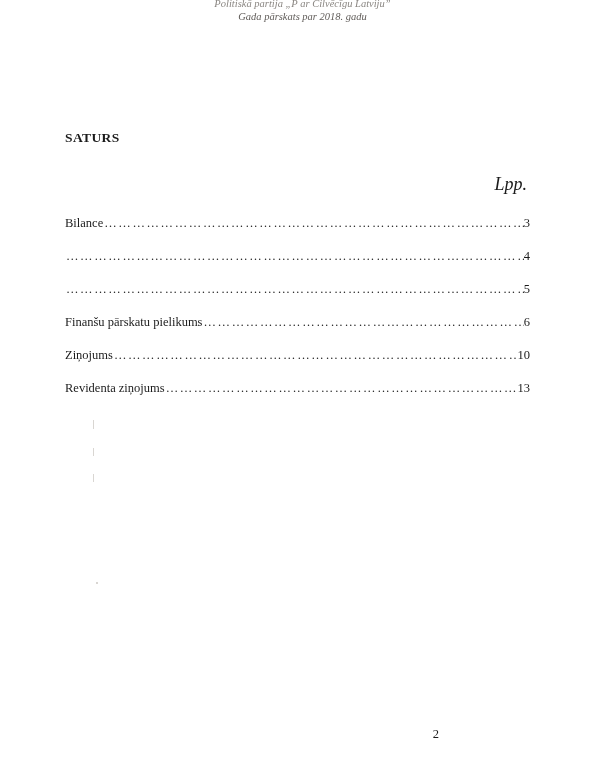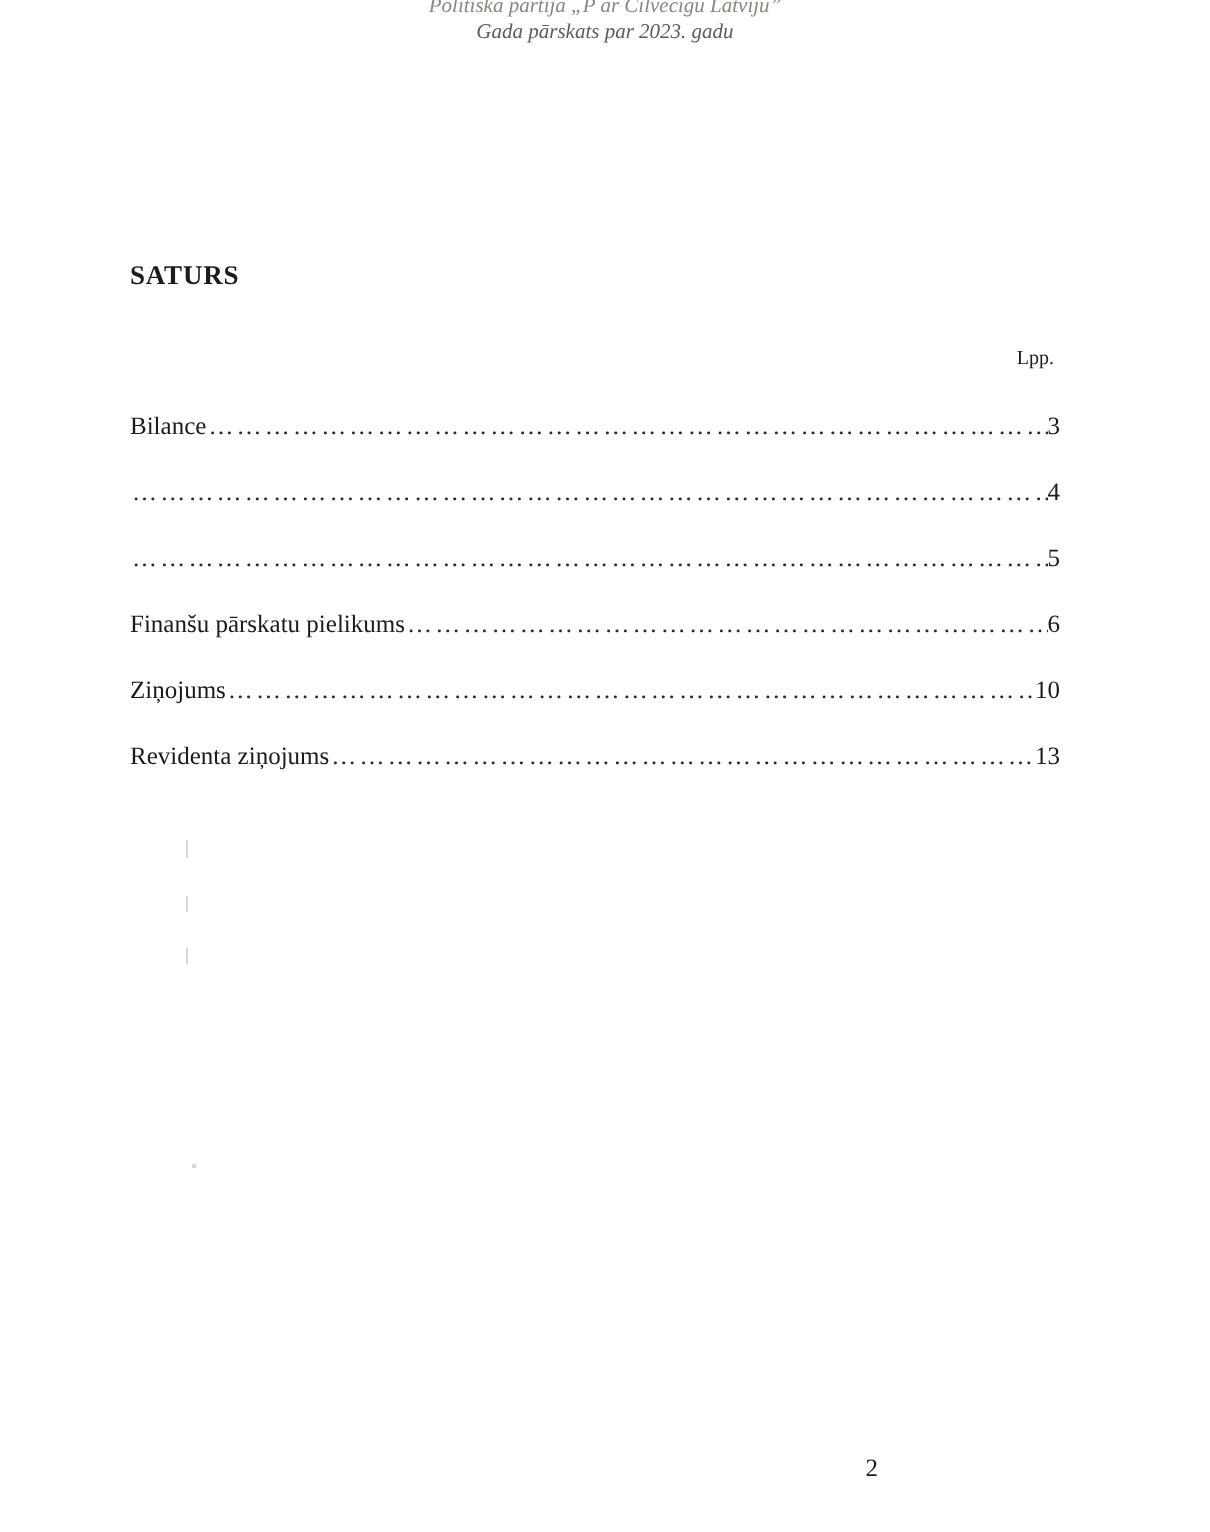--- a/index.html
+++ b/index.html
@@ -51,22 +51,23 @@
     width: 465px;
   }
   .contents-title {
     font-weight: bold;
     font-size: 13.5px;
     letter-spacing: 0.4px;
     margin: 0 0 28px 0;
   }
   .page-col-label {
     text-align: right;
-    font-size: 10px;
+    font-size: 18px;
     margin: 0 3px 20px 0;
+    font-style: italic;
   }
 
   .toc-row {
     display: flex;
     align-items: baseline;
     font-size: 12.5px;
     line-height: 16px;
     margin-bottom: 17px;
     white-space: nowrap;
   }
@@ -110,21 +111,21 @@
     font-size: 12.5px;
   }
 </style>
 </head>
 <body>
 
 <div class="page">
 
   <div class="doc-header">
     <div class="line1">Politiskā partija „P ar Cilvēcīgu Latviju”</div>
-    <div class="line2">Gada pārskats par 2023. gadu</div>
+    <div class="line2">Gada pārskats par 2018. gadu</div>
   </div>
 
   <div class="contents">
 
     <div class="contents-title">SATURS</div>
 
     <div class="page-col-label">Lpp.</div>
 
     <div class="toc-row">
       <span class="toc-label">Bilance</span>

